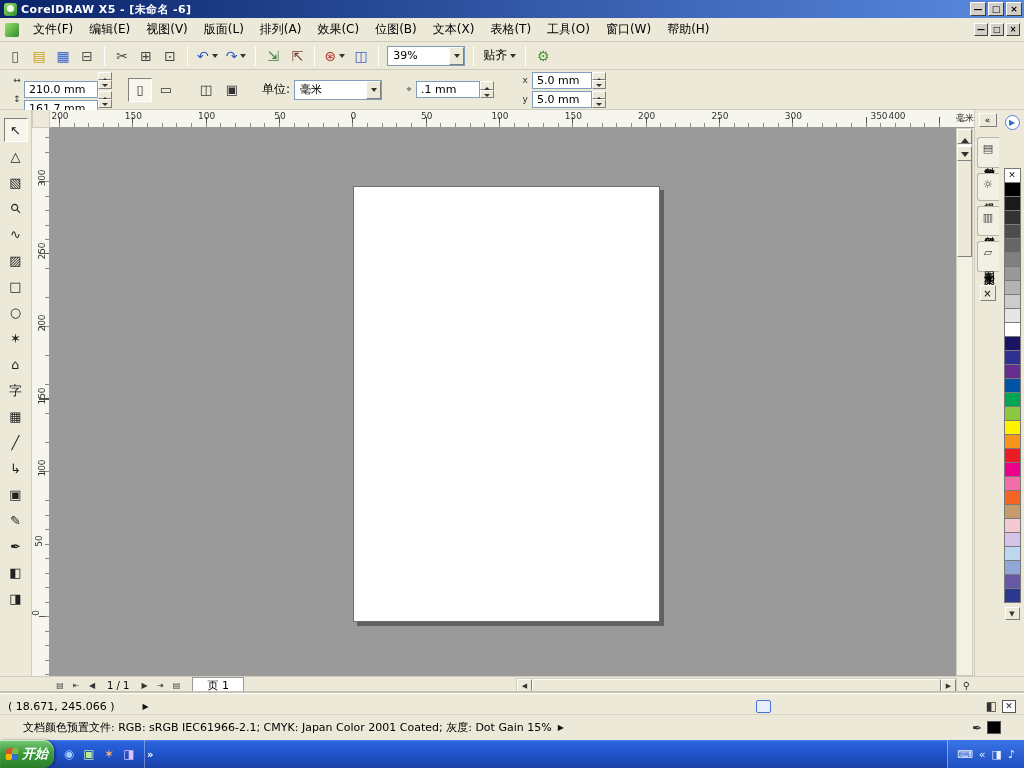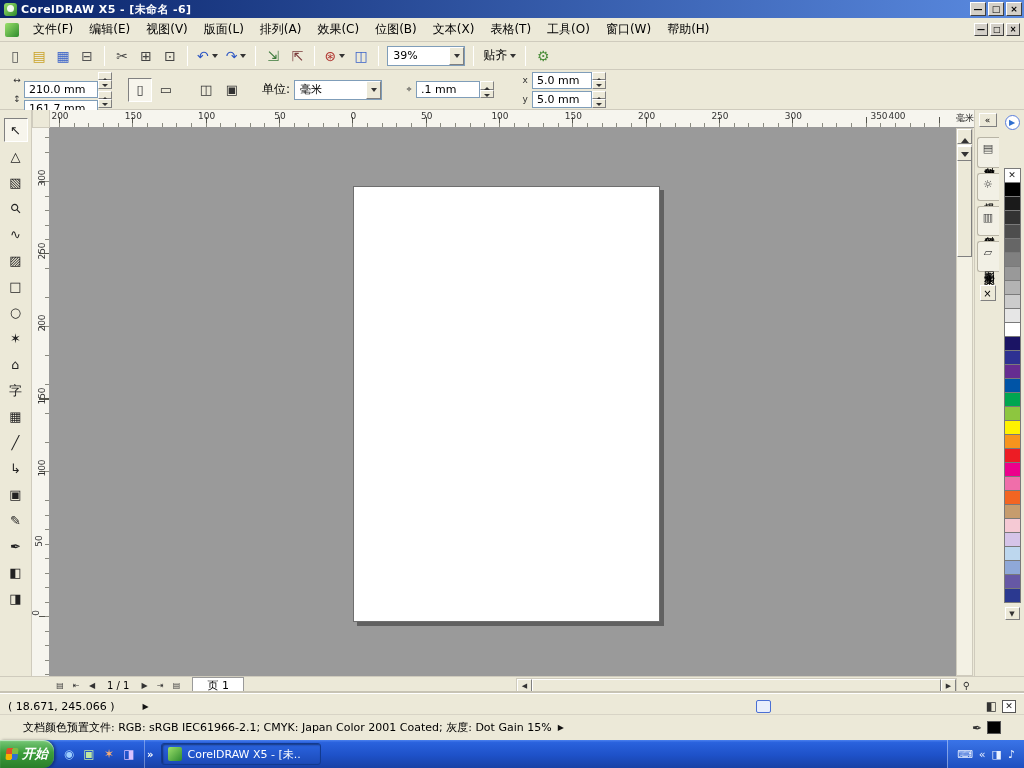--- a/index.html
+++ b/index.html
@@ -535,24 +535,20 @@
       <span class="win-flag" data-name="windows-logo-icon"></span>
       <span data-name="start-label">开始</span>
     </button>
     <div class="quick-launch" data-name="quick-launch">
         <span class="qlicon" data-name="browser-icon" style="color:#9fd0ff">◉</span>
         <span class="qlicon" data-name="show-desktop-icon" style="color:#bfe8a0">▣</span>
         <span class="qlicon" data-name="firefox-icon" style="color:#ffb070">✶</span>
         <span class="qlicon" data-name="media-player-icon" style="color:#d9c2ff">◨</span>
       </div>
     <span class="ql-more" data-name="quick-launch-more-icon">»</span>
-    <button class="task-btn" data-name="taskbar-task-coreldraw">
-      <span class="task-icon" data-name="coreldraw-task-icon"></span>
-      <span class="task-label" data-name="task-label">CorelDRAW X5 - [未..</span>
-    </button>
     <div class="tray" data-name="system-tray">
         <span class="trayicon" data-name="input-method-icon">⌨</span>
         <span class="trayicon" data-name="tray-collapse-icon">«</span>
         <span class="trayicon" data-name="display-icon">◨</span>
         <span class="trayicon" data-name="volume-icon">♪</span>
       </div>
   </div>
 
 </div>
 

